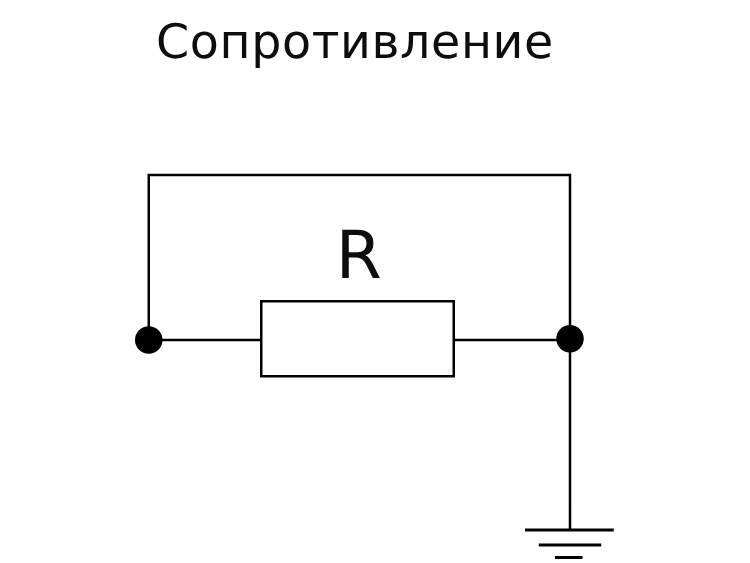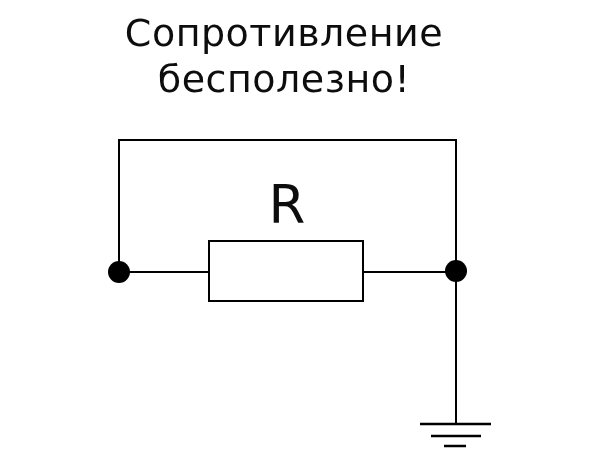--- a/index.html
+++ b/index.html
@@ -46,21 +46,20 @@
     font-weight: 400;
   }
 </style>
 </head>
 <body>
 
 <div class="page">
 
   <div class="title">
     <div>Сопротивление</div>
-    <div>бесполезно!</div>
   </div>
 
   <svg class="circuit-svg" viewBox="0 0 600 450" xmlns="http://www.w3.org/2000/svg">
 
     <polyline points="119,272 119,140 456,140 456,272" fill="none" stroke="#000000" stroke-width="2"></polyline>
 
     <line x1="119" y1="272" x2="209" y2="272" stroke="#000000" stroke-width="2"></line>
 
     <line x1="363" y1="272" x2="456" y2="272" stroke="#000000" stroke-width="2"></line>
 

